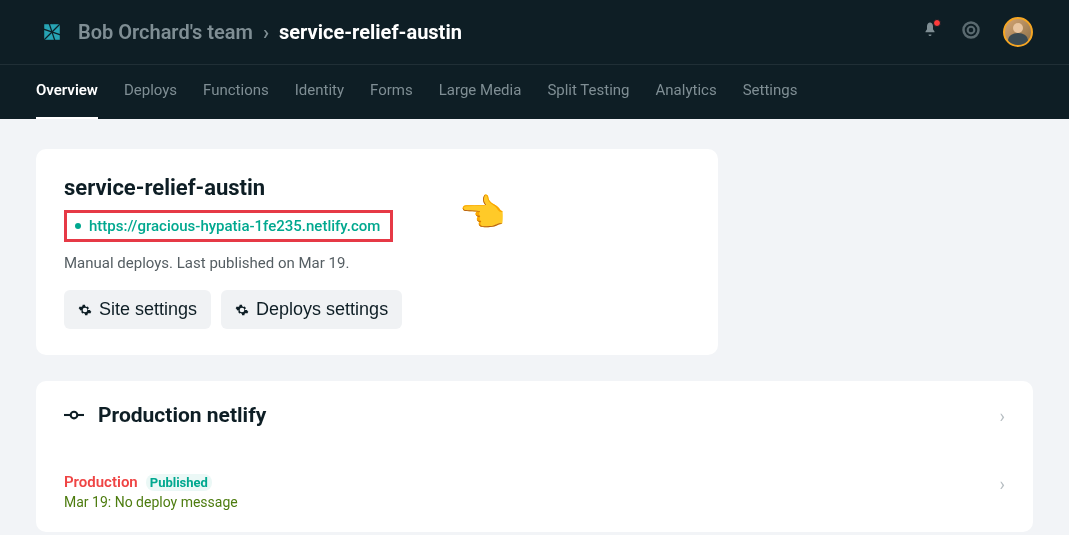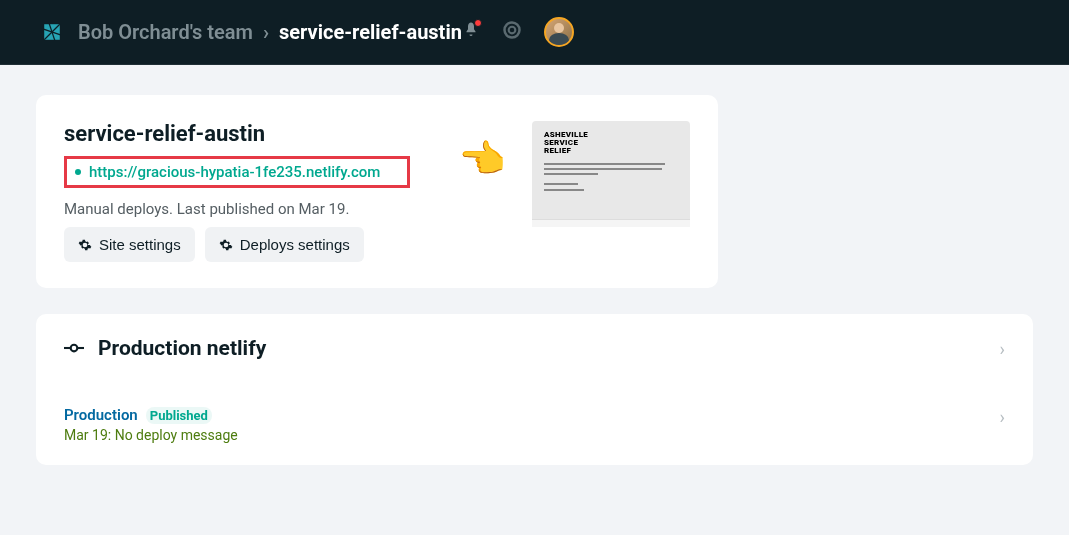--- a/index.html
+++ b/index.html
@@ -10,20 +10,21 @@
       height: 535px;
       overflow: hidden;
     }
     .header {
       background: #0e1e25;
       padding: 0;
     }
     .header-top {
       display: flex;
       align-items: center;
+      justify-content: space-between;
       padding: 16px 36px 16px 36px;
       border-bottom: 1px solid rgba(255,255,255,0.08);
     }
     .breadcrumb {
       display: flex;
       align-items: center;
       gap: 10px;
     }
     .logo {
       width: 32px;
@@ -135,21 +136,21 @@
       font-size: 22px;
       font-weight: 700;
       color: #0e1e25;
       margin-bottom: 10px;
     }
     .url-box {
       display: inline-flex;
       align-items: center;
       gap: 8px;
       border: 3px solid #e63946;
-      padding: 4px 27px 4px 8px;
+      padding: 4px 10px 4px 8px;
       margin-bottom: 8px;
     }
     .url-dot {
       width: 6px;
       height: 6px;
       background: #00a88f;
       border-radius: 50%;
     }
     .url-link {
       color: #00a88f;
@@ -160,20 +161,21 @@
       position: absolute;
       left: 424px;
       top: 42px;
       font-size: 38px;
       transform: scaleX(-1);
     }
     .deploy-info {
       color: #555e63;
       font-size: 15px;
       margin-top: 4px;
+      margin-bottom: 18px;
     }
     .thumbnail {
       width: 158px;
       height: 106px;
       background: #e8e8e8;
       border-radius: 4px;
       padding: 10px 12px;
       position: relative;
     }
     .thumb-title {
@@ -207,26 +209,25 @@
       display: flex;
       gap: 10px;
     }
     .settings-btn {
       display: inline-flex;
       align-items: center;
       gap: 7px;
       background: #f0f2f4;
       border: none;
       padding: 9px 14px;
-      font-size: 15px;
+      font-size: 18px;
       font-weight: 500;
       color: #0e1e25;
       border-radius: 6px;
       cursor: pointer;
-      margin-top: 9px;
     }
     .gear {
       width: 14px;
       height: 14px;
     }
     .card2 {
       background: #ffffff;
       border-radius: 10px;
       padding: 22px 28px;
       width: 100%;
@@ -268,21 +269,21 @@
       gap: 3px;
     }
     .deploy-status-wrap {
       display: flex;
       align-items: center;
       gap: 8px;
     }
     .deploy-branch {
       font-size: 15px;
       font-weight: 600;
-      color: #0369a1;
+      color: #ef4444;
     }
     .badge {
       color: #00a88f;
       font-size: 13px;
       font-weight: 700;
       background: rgba(0,168,143,0.08);
       padding: 1px 4px;
       border-radius: 8px;
     }
     .deploy-msg {
@@ -319,20 +320,31 @@
         <div class="bell-dot"></div>
       </div>
       <div>
         <svg width="20" height="20" viewBox="0 0 24 24">
           <circle cx="12" cy="12" r="9" fill="none" stroke="#5a6a70" stroke-width="3"></circle>
           <circle cx="12" cy="12" r="4" fill="none" stroke="#5a6a70" stroke-width="2.5"></circle>
         </svg>
       </div>
       <div class="avatar"></div>
     </div>
+  </div>
+  <div class="tabs">
+    <div class="tab active">Overview</div>
+    <div class="tab">Deploys</div>
+    <div class="tab">Functions</div>
+    <div class="tab">Identity</div>
+    <div class="tab">Forms</div>
+    <div class="tab">Large Media</div>
+    <div class="tab">Split Testing</div>
+    <div class="tab">Analytics</div>
+    <div class="tab">Settings</div>
   </div>
 </div>
 
 <div class="content">
   <div class="card">
     <div class="card-row">
       <div>
         <div class="site-title">service-relief-austin</div>
         <div class="url-box">
           <div class="url-dot"></div>
@@ -348,33 +360,20 @@
             <span>Site settings</span>
           </button>
           <button class="settings-btn">
             <svg class="gear" viewBox="0 0 24 24" fill="#0e1e25">
               <path d="M12 8a4 4 0 100 8 4 4 0 000-8zm9 4a7 7 0 01-.1 1.2l2 1.6-2 3.4-2.4-1a7 7 0 01-2 1.2l-.4 2.6h-4l-.4-2.6a7 7 0 01-2-1.2l-2.4 1-2-3.4 2-1.6A7 7 0 013 12a7 7 0 01.1-1.2l-2-1.6 2-3.4 2.4 1a7 7 0 012-1.2L8 3h4l.4 2.6a7 7 0 012 1.2l2.4-1 2 3.4-2 1.6c.1.4.2.8.2 1.2z"></path>
             </svg>
             <span>Deploys settings</span>
           </button>
         </div>
       </div>
-      <div class="thumbnail">
-        <div class="thumb-title">ASHEVILLE</div>
-        <div class="thumb-title">SERVICE</div>
-        <div class="thumb-title">RELIEF</div>
-        <div class="thumb-lines">
-          <div class="thumb-line" style="width:90%"></div>
-          <div class="thumb-line" style="width:88%"></div>
-          <div class="thumb-line" style="width:40%"></div>
-          <div class="thumb-line" style="width:25%; margin-top:8px"></div>
-          <div class="thumb-line" style="width:30%; margin-top:4px"></div>
-        </div>
-        <div class="thumb-footer"></div>
-      </div>
     </div>
   </div>
 
   <div class="card2">
     <div class="section-header">
       <div class="section-title-wrap">
         <svg class="commit-icon" width="20" height="14" viewBox="0 0 24 14">
           <circle cx="12" cy="7" r="4" fill="none" stroke="#0e1e25" stroke-width="2.5"></circle>
           <line x1="0" y1="7" x2="8" y2="7" stroke="#0e1e25" stroke-width="2.5"></line>
           <line x1="16" y1="7" x2="24" y2="7" stroke="#0e1e25" stroke-width="2.5"></line>

